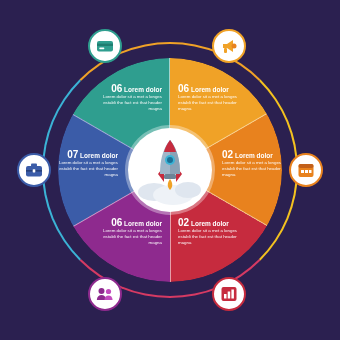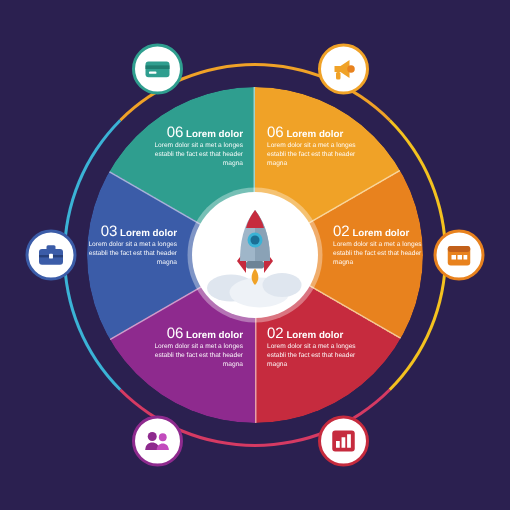--- a/index.html
+++ b/index.html
@@ -52,21 +52,21 @@
   .center{
     position:absolute;left:128px;top:128px;width:84px;height:84px;border-radius:50%;
     background:#ffffff;
     box-shadow:0 0 0 3px rgba(255,255,255,0.35);
   }
   .rocket{position:absolute;left:0;top:0;}
 
   
   .lbl{position:absolute;width:72px;color:#fff;}
   .lbl .hd{font-size:6.5px;font-weight:bold;line-height:9px;white-space:nowrap;}
-  .lbl .hd .num{font-size:10px;font-weight:normal;}
+  .lbl .hd .num{font-size:10px;font-weight:bold;}
   .lbl .bd{font-size:4.4px;line-height:6px;opacity:.95;}
   .lbl.r{text-align:left;}
   .lbl.l{text-align:right;}
 
   
   .bub{
     position:absolute;width:34px;height:34px;border-radius:50%;
     background:#ffffff;display:flex;align-items:center;justify-content:center;
     box-sizing:border-box;
   }
@@ -147,21 +147,21 @@
   <div class="lbl l" style="left:90px;top:218px;">
     <div class="hd">
       <span class="num">06</span>
       <span>Lorem dolor</span>
     </div>
     <div class="bd">Lorem dolor sit a met a longes establi the fact est that header magna</div>
   </div>
 
   <div class="lbl l" style="left:46px;top:150px;">
     <div class="hd">
-      <span class="num">03</span>
+      <span class="num">07</span>
       <span>Lorem dolor</span>
     </div>
     <div class="bd">Lorem dolor sit a met a longes establi the fact est that header magna</div>
   </div>
 
   <div class="lbl l" style="left:90px;top:84px;">
     <div class="hd">
       <span class="num">06</span>
       <span>Lorem dolor</span>
     </div>

